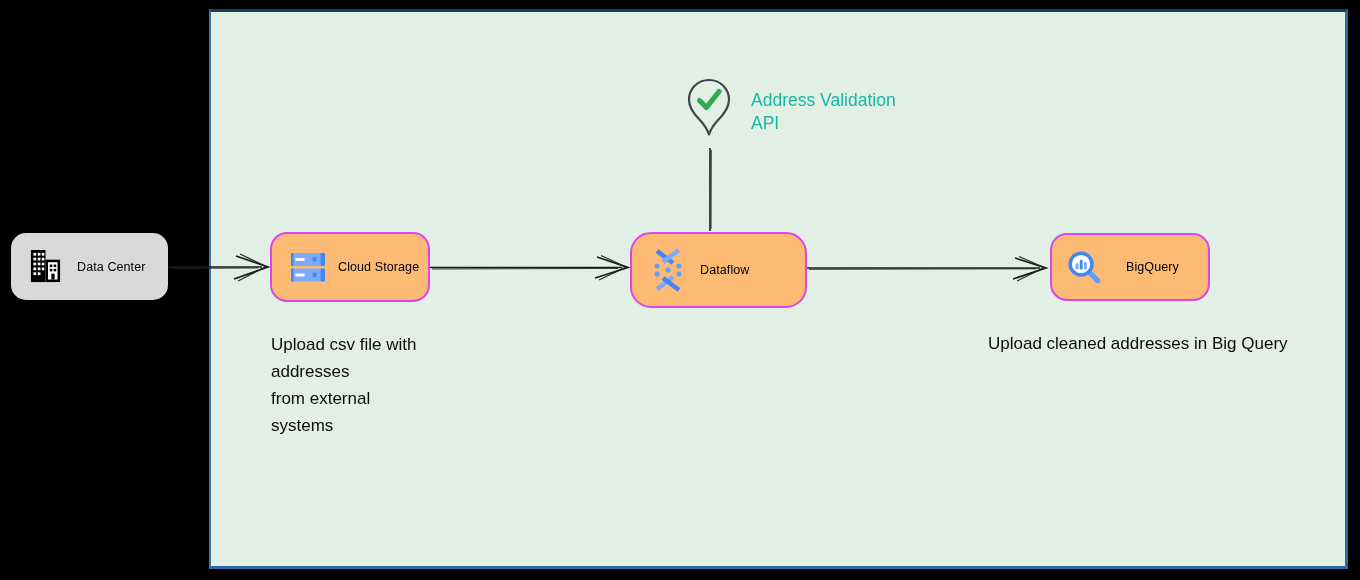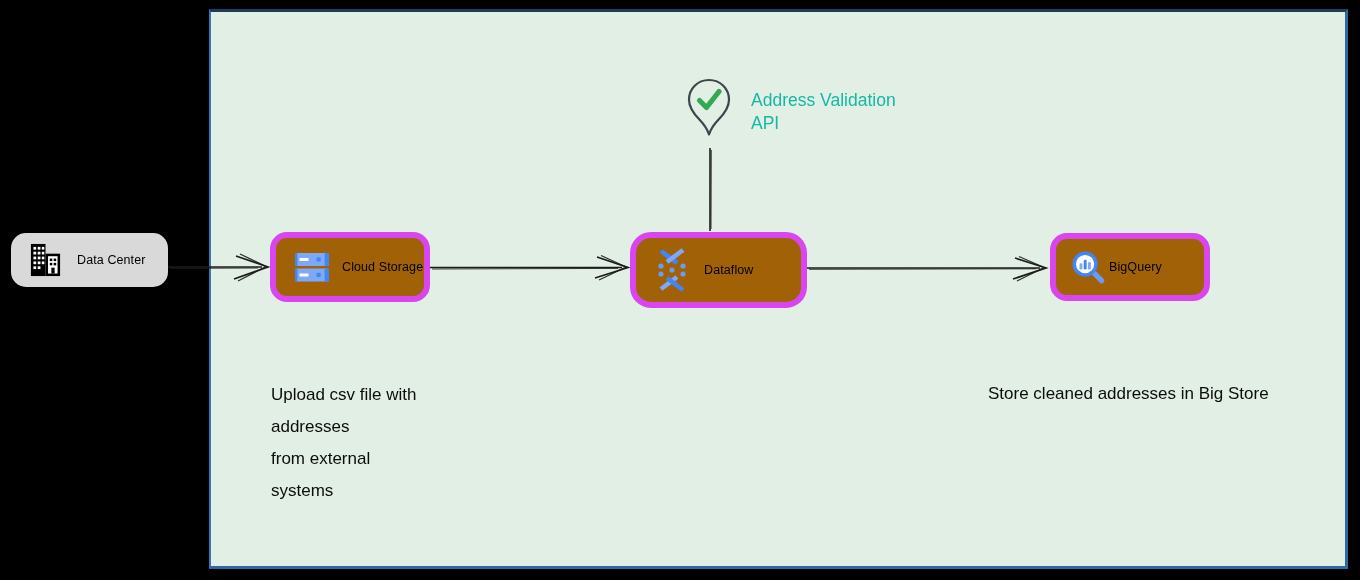--- a/index.html
+++ b/index.html
@@ -4,43 +4,43 @@
 <style>
   * { margin:0; padding:0; box-sizing:border-box; }
   html,body { width:1360px; height:580px; background:#000; overflow:hidden;
               font-family:"Liberation Sans", sans-serif; }
   .canvas { position:absolute; left:0; top:0; width:1360px; height:580px; background:#000; }
 
   .panel { position:absolute; left:209px; top:9px; width:1139px; height:560px;
            background:#e2efe4; border:2px solid #3577b4; border-top:3px solid #1a3f5c;
            border-right:3px solid #2d6aa3; border-bottom:3px solid #2d6aa3; }
 
-  .node { position:absolute; display:flex; align-items:center; background:#a16207;
-          border:6px solid #d946ef; border-radius:17px; }
+  .node { position:absolute; display:flex; align-items:center; background:#fdba74;
+          border:2px solid #d946ef; border-radius:17px; }
   .node .label { font-size:12.5px; color:#000; letter-spacing:.1px; }
 
-  .node-datacenter { left:11px; top:233px; width:157px; height:54px;
+  .node-datacenter { left:11px; top:233px; width:157px; height:67px;
                      background:#d9d9d9; border:none; border-radius:15px;align-items:center; }
   .node-datacenter .icon { margin-left:17px; }
   .node-datacenter .label { margin-left:14px; }
 
   .node-cloudstorage { left:270px; top:232px; width:160px; height:70px; }
   .node-cloudstorage .icon { margin-left:19px; }
   .node-cloudstorage .label { margin-left:13px; }
 
   .node-dataflow { left:630px; top:232px; width:177px; height:76px; border-radius:21px;text-align:center; }
   .node-dataflow .icon { margin-left:17px; }
   .node-dataflow .label { margin-left:13px; }
 
   .node-bigquery { left:1050px; top:233px; width:160px; height:68px; }
   .node-bigquery .icon { margin-left:14px; }
-  .node-bigquery .label { margin-left:2px; }
+  .node-bigquery .label { margin-left:23px; }
 
-  .annotation { position:absolute; color:#0c0c0c; font-size:17px; line-height:32px;
-                white-space:pre-line;margin-top:48px; }
+  .annotation { position:absolute; color:#0c0c0c; font-size:17px; line-height:27px;
+                white-space:pre-line; }
   .ann-upload  { left:271px; top:331px; }
   .ann-process { left:568px; top:330px; white-space:nowrap; }
   .ann-store   { left:988px; top:330px; white-space:nowrap; }
 
   .api-marker { position:absolute; left:686px; top:78px; }
   .api-label  { position:absolute; left:751px; top:89px; color:#14b8a6;
                 font-size:17.5px; line-height:23px; white-space:pre-line; }
 
   svg.overlay { position:absolute; left:0; top:0; width:1360px; height:580px;
                 pointer-events:none; }
@@ -167,15 +167,15 @@
              C25 50.4 28.6 45.8 32.6 41.6 C38.4 35.6 43 29.8 43 21.8 C43 10.8 34.5 2 23 2 Z" fill="none" stroke="#3d454d" stroke-width="2.2" stroke-linejoin="round"></path>
     <path d="M13.5 22.5 L20.5 29.5 L33 13.5" fill="none" stroke="#34a853" stroke-width="5.2" stroke-linecap="round" stroke-linejoin="round"></path>
   </svg>
   <div class="api-label">Address Validation
 API</div>
 
   <div class="annotation ann-upload">Upload csv file with
 addresses
 from external
 systems</div>
-  <div class="annotation ann-store">Store cleaned addresses in Big Store</div>
+  <div class="annotation ann-store">Upload cleaned addresses in Big Query</div>
 
 </div>
 
 </body></html>

